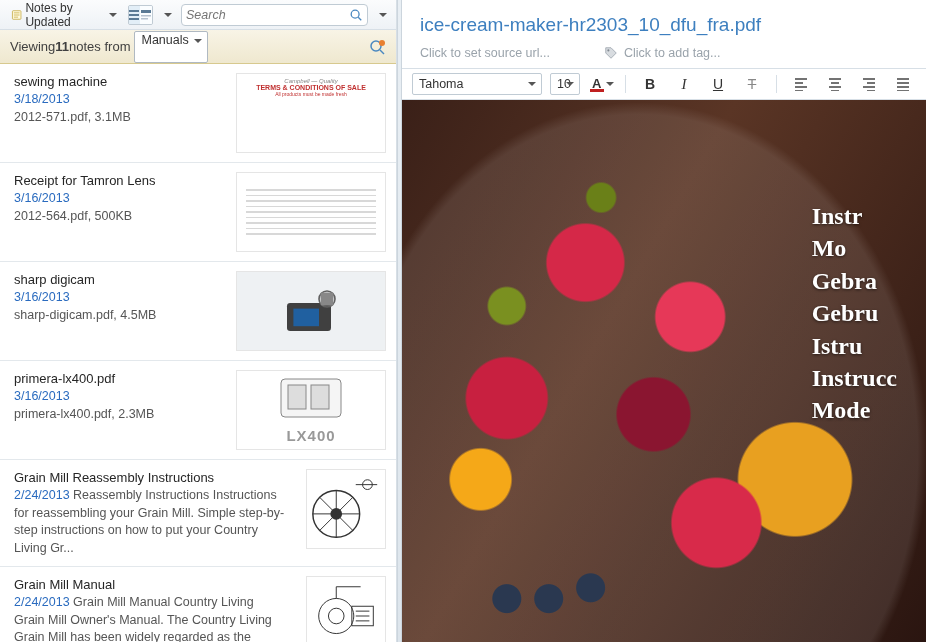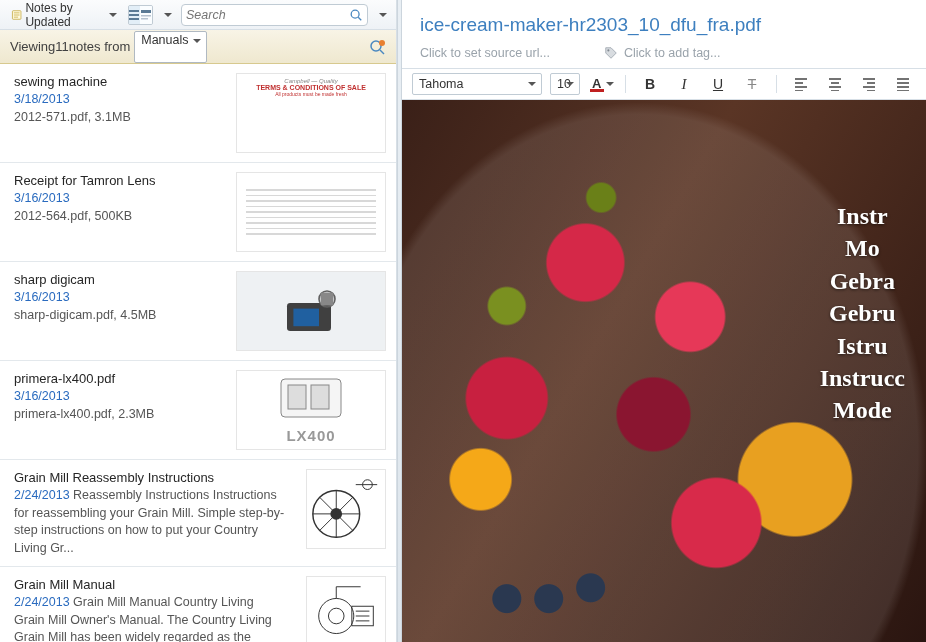--- a/index.html
+++ b/index.html
@@ -11,21 +11,21 @@
 .icon-notes { width:14px; height:14px; }
 .caret { width:0; height:0; border-left:4px solid transparent; border-right:4px solid transparent; border-top:4px solid #555; display:inline-block; margin-left:2px;}
 .view-toggle { display:flex; border:1px solid #c0cbd4; border-radius:2px; overflow:hidden; }
 .view-toggle div { width:14px; height:18px; background:#fafdff; display:flex; align-items:center; justify-content:center; }
 .view-toggle div.active { background:#e2eef7; }
 .search { flex:1; display:flex; align-items:center; border:1px solid #c0cbd4; border-radius:4px; background:#fff; padding:0 4px; height:22px; }
 .search input { flex:1; border:none; outline:none; font-style:italic; color:#888; font-size:12.5px; }
 .search-icon { width:14px; height:14px; }
 .filter-bar { display:flex; align-items:center; background:linear-gradient(#f8f4e6,#efe8cf); border-bottom:1px solid #d7c98e; padding:6px 10px; font-size:13px; height:34px; }
 .filter-bar .label { color:#404040; }
-.filter-bar .count { font-weight:normal; color:#404040; }
+.filter-bar .count { font-weight:bold; color:#404040; }
 .filter-select { margin-left:4px; border:1px solid #b0b9c2; background:#fff; padding:1px 18px 15px 6px; border-radius:2px; position:relative; font-size:12.5px; }
 .filter-select::after { content:""; position:absolute; right:5px; top:7px; width:0;height:0;border-left:4px solid transparent;border-right:4px solid transparent;border-top:4px solid #555; }
 .filter-bar .spacer { flex:1; }
 .note-list { flex:1; overflow-y:scroll; background:#fff; }
 .note-list::-webkit-scrollbar { width:17px; }
 .note-list::-webkit-scrollbar-track { background:#f0f0f0; }
 .note-list::-webkit-scrollbar-thumb { background:#c5cdd6; border:1px solid #a5b0bb; border-radius:2px; }
 .note { display:flex; border-bottom:1px solid #e3e8ec; padding:9px 10px 9px 14px; min-height:80px; gap:8px; cursor:pointer; }
 .note-text { flex:1; line-height:1.4; }
 .note-title { color:#262626; font-size:13px; }
@@ -58,21 +58,21 @@
   radial-gradient(circle at 75% 70%, #e8a020 0 56px, transparent 58px),
   radial-gradient(circle at 20% 38%, #7a9020 0 18px, transparent 20px),
   radial-gradient(circle at 38% 18%, #6a8018 0 14px, transparent 16px),
   radial-gradient(circle at 15% 70%, #f5a818 0 30px, transparent 32px),
   radial-gradient(circle at 20% 92%, #2a3850 0 14px, transparent 15px),
   radial-gradient(circle at 28% 92%, #2a3850 0 14px, transparent 15px),
   radial-gradient(circle at 36% 90%, #2a3850 0 14px, transparent 15px),
   radial-gradient(ellipse 290px 350px at 45% 65%, rgba(255,255,255,0.10) 0 280px, transparent 290px),
   linear-gradient(120deg,#3a2018 0%, #5a3525 40%, #2a1510 100%);
 }
-.overlay-text { position:absolute; right:21px; top:100px; text-align:center; color:#fff; font-family: Georgia, serif; }
+.overlay-text { position:absolute; right:29px; top:100px; text-align:left; color:#fff; font-family: Georgia, serif; }
 .overlay-text div { font-size:24px; font-weight:bold; line-height:1.35; text-shadow:0 1px 3px rgba(0,0,0,0.6); }
 .splitter { width:5px; background:linear-gradient(#e9eff4,#dde5ec); cursor:col-resize; border-left:1px solid #ccd5dd; border-right:1px solid #ccd5dd; }
 
 
 .thumb.t1 { flex-direction:column; justify-content:flex-start; padding:4px; }
 .thumb.t1 .tline { height:2px; background:#d0d0d0; margin:2px 3px; }
 .thumb.t1 .tred { color:#c03030; font-size:7px; font-weight:bold; text-align:center; }
 .thumb.t2 { flex-direction:column; }
 .thumb.t2 .tline { height:1.5px; background:#d8d8d8; margin:2px 5px; width:130px; }
 .thumb.t3 { background:#eef1f3; }

